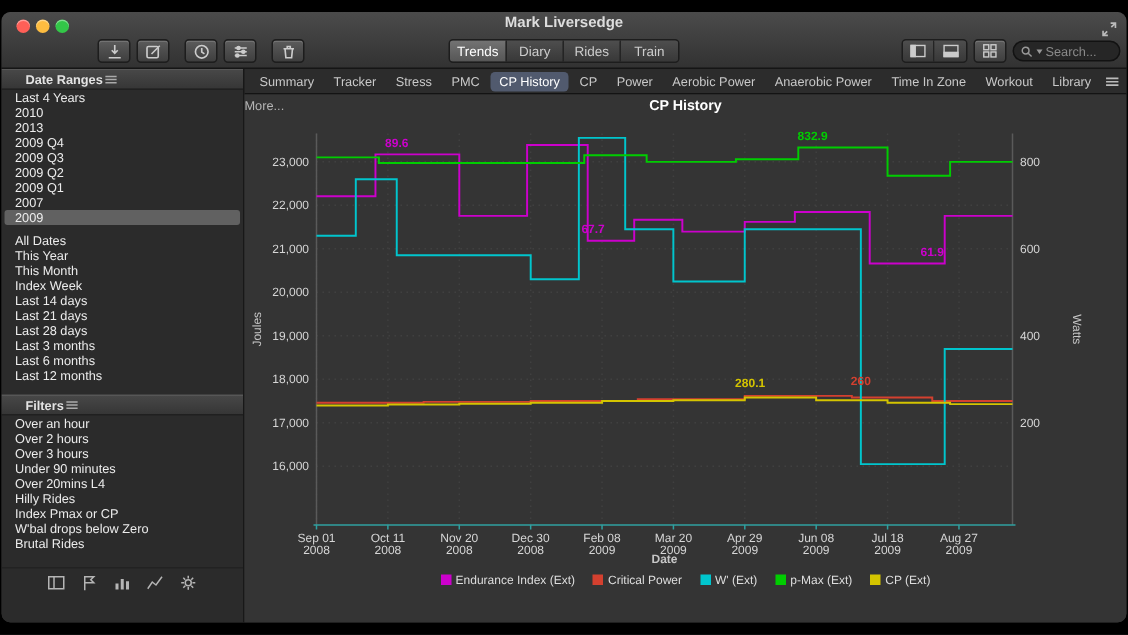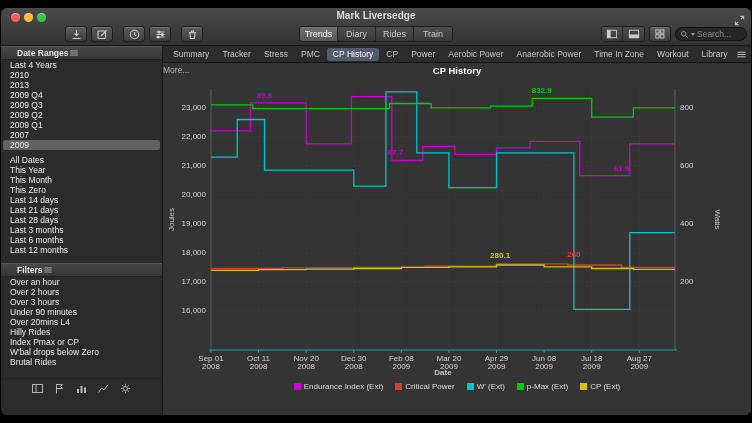--- a/index.html
+++ b/index.html
@@ -154,21 +154,21 @@
           <div class="sb-item">2009 Q4</div>
           <div class="sb-item">2009 Q3</div>
           <div class="sb-item">2009 Q2</div>
           <div class="sb-item">2009 Q1</div>
           <div class="sb-item">2007</div>
           <div class="sb-item selected">2009</div>
           <div class="sb-gap"></div>
           <div class="sb-item">All Dates</div>
           <div class="sb-item">This Year</div>
           <div class="sb-item">This Month</div>
-          <div class="sb-item">This Zero</div>
+          <div class="sb-item">Index Week</div>
           <div class="sb-item">Last 14 days</div>
           <div class="sb-item">Last 21 days</div>
           <div class="sb-item">Last 28 days</div>
           <div class="sb-item">Last 3 months</div>
           <div class="sb-item">Last 6 months</div>
           <div class="sb-item">Last 12 months</div>
         </div>
       <div class="sb-gap-lg"></div>
       <div class="sec-header">
         <span>Filters</span>

